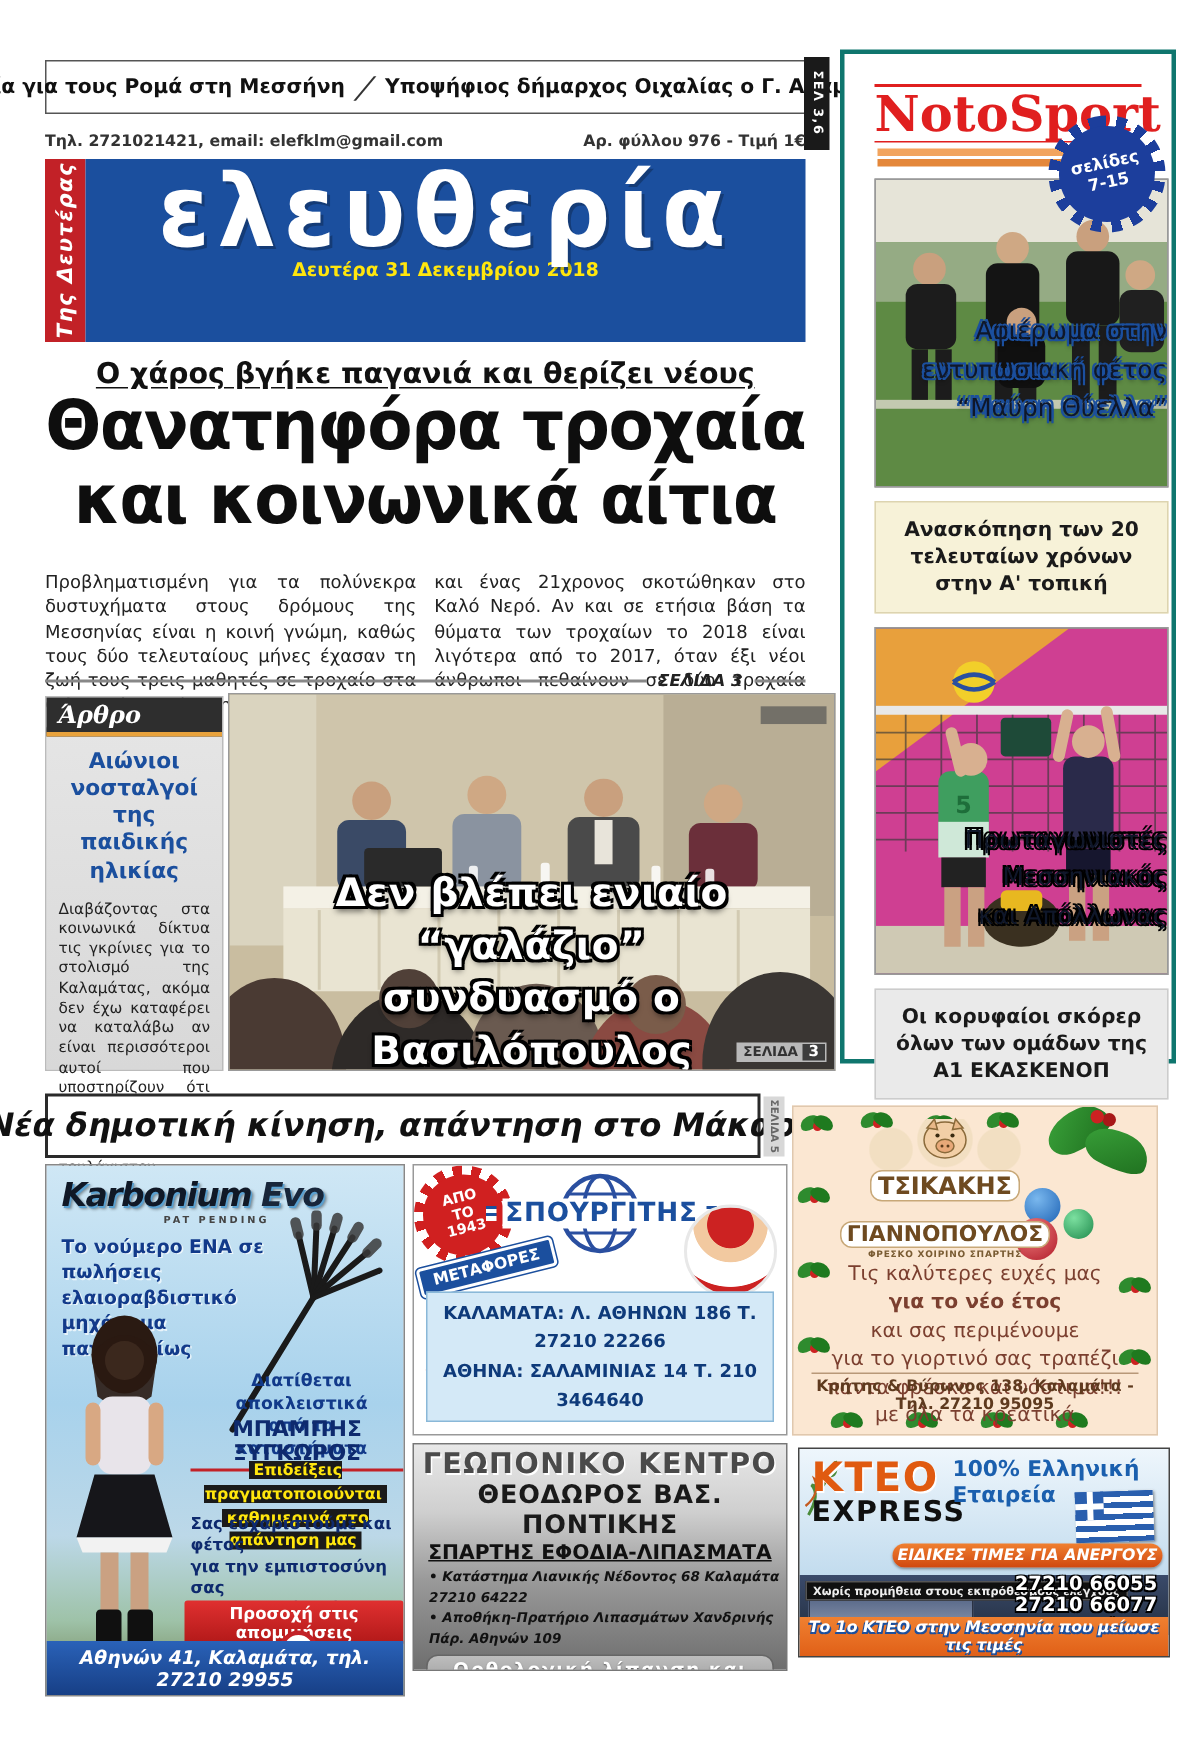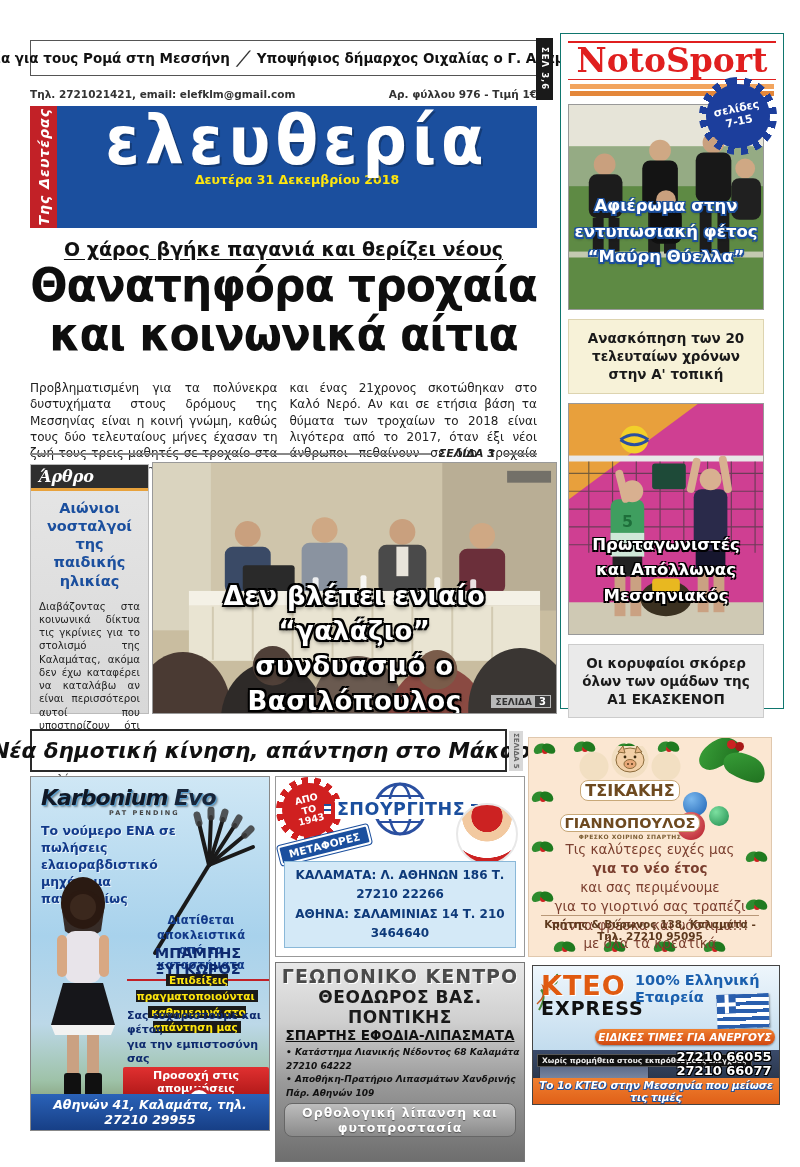--- a/index.html
+++ b/index.html
@@ -46,30 +46,30 @@
   .arthro-p{font-size:10.5px;font-weight:bold;font-style:italic;text-align:right;padding:2px 8px}
 
   
   .cphoto{left:152px;top:462px;width:405px;height:252px;border:1px solid #999;background:#c9bda0;overflow:hidden}
   .cphoto svg{display:block;width:100%;height:100%}
   .ccap{position:absolute;left:0;right:0;top:116px;text-align:center;color:#fff;font-weight:800;font-size:26px;line-height:1.35;letter-spacing:.5px;text-shadow:-2px -2px 0 #000,2px -2px 0 #000,-2px 2px 0 #000,2px 2px 0 #000,0 3px 4px rgba(0,0,0,.6)}
   .pbadge{position:absolute;right:5px;bottom:5px;background:#b9b9b9;color:#333;font-size:9px;font-weight:bold;display:flex;align-items:center;gap:3px;padding:1px 1px 1px 4px}
   .pbadge b{background:#3d3d3d;color:#fff;padding:0 4px;font-size:10px}
 
   
-  .rightcol{left:560px;top:33px;width:224px;height:676px;border:1px solid #0f766e;padding:7px;background:#fff}
+  .rightcol{left:560px;top:33px;width:224px;height:676px;border:3px solid #0f766e;padding:20px;background:#fff}
   .ns-title{font-family:"DejaVu Serif","Liberation Serif",serif;font-weight:bold;color:#e01f1f;font-size:33px;text-align:center;line-height:36px;border-top:2px solid #e01f1f;border-bottom:1px solid #e01f1f;margin-bottom:4px}
   .ns-stripe1{height:5px;background:#f2a45e;margin:0 2px}
   .ns-stripe2{height:5px;background:#e4873a;margin:2px 2px 8px}
   .starburst{left:706px;top:84px;width:64px;height:64px;z-index:5;transform:rotate(-12deg)}
   .starburst .spikes{position:absolute;inset:-7px;border-radius:50%;background:repeating-conic-gradient(#1c3e9c 0deg 11deg,rgba(0,0,0,0) 11deg 22deg)}
   .starburst .core{position:absolute;inset:0;border-radius:50%;background:#1c3e9c;color:#fff;display:flex;flex-direction:column;align-items:center;justify-content:center;font-weight:bold;font-size:11px;line-height:1.15}
   .sphoto{position:relative;width:196px;border:1px solid #999;overflow:hidden;background:#888}
   .sphoto svg{display:block;width:100%;height:100%}
-  .scap{position:absolute;left:0;right:0;text-align:center;color:#ffffff;font-weight:700;font-size:16.5px;line-height:1.55;text-shadow:-1.5px -1.5px 0 #1b4f9e,1.5px -1.5px 0 #1b4f9e,-1.5px 1.5px 0 #1b4f9e,1.5px 1.5px 0 #1b4f9e,0 2px 3px rgba(0,0,0,.5)}
+  .scap{position:absolute;left:0;right:0;text-align:right;color:#0f172a;font-weight:400;font-size:16.5px;line-height:1.55;text-shadow:-1.5px -1.5px 0 #1b4f9e,1.5px -1.5px 0 #1b4f9e,-1.5px 1.5px 0 #1b4f9e,1.5px 1.5px 0 #1b4f9e,0 2px 3px rgba(0,0,0,.5)}
   .scap.dark{text-shadow:-1.5px -1.5px 0 #000,1.5px -1.5px 0 #000,-1.5px 1.5px 0 #000,1.5px 1.5px 0 #000}
   .sbox{width:196px;margin-top:9px;padding:9px 8px;text-align:center;font-weight:bold;font-size:13.5px;line-height:1.35;color:#1a1a1a}
   .sbox.cream{background:#f7f2d8;border:1px solid #ddd4b0}
   .sbox.gray{background:#eaeaea;border:1px solid #ccc}
 
   
   .band{left:30px;top:729px;width:477px;height:43px;border:2px solid #2a2a2a;display:flex;align-items:center;justify-content:center;background:#fff}
   .band span{font-size:21.5px;font-weight:800;font-style:italic;color:#111;white-space:nowrap}
   .bandtag{left:509px;top:731px;width:14px;height:40px;background:#d8d8d8;display:flex;align-items:center;justify-content:center}
   .bandtag span{writing-mode:vertical-rl;font-size:7px;font-weight:bold;color:#666}
@@ -101,21 +101,21 @@
   .spou-ribbon{position:absolute;left:2px;top:58px;transform:rotate(-14deg);background:#1b4f9e;color:#fff;font-weight:800;font-size:10.5px;padding:2px 8px;border:2px solid #fff;box-shadow:0 0 0 1px #1b4f9e;border-radius:3px}
   .spou-globe{position:absolute;left:96px;top:4px;width:56px;height:56px}
   .spou-namerow{position:absolute;left:48px;top:22px;width:154px;display:flex;align-items:center;gap:4px}
   .wing{flex:1;height:10px;background:repeating-linear-gradient(#1b4f9e 0 2px,#fff 2px 5px)}
   .spou-name{background:#fff;color:#1b4f9e;font-weight:800;font-size:17.5px;letter-spacing:.5px;padding:0 2px;white-space:nowrap}
   .santa{position:absolute;right:6px;top:26px;width:62px;height:62px;border-radius:50%;overflow:hidden;border:2px solid #e8e8e8;background:radial-gradient(circle at 50% 20%,#cc2222 0 28%,#f2c9a0 29% 45%,#fff 46% 75%,#cc2222 76%)}
   .spou-wish{position:absolute;left:0;right:0;top:92px;text-align:center;color:#cc2222;font-family:"DejaVu Serif","Liberation Serif",serif;font-style:italic;font-weight:bold;font-size:16.5px;line-height:1.45}
   .spou-box{position:absolute;left:8px;right:8px;bottom:8px;background:#d4e9f7;border:1px solid #8ab8d8;text-align:center;color:#0e3a7a;font-weight:800;font-size:12px;line-height:1.6;padding:4px 0}
 
   
-  .ad-geo{left:275px;top:962px;width:250px;height:200px;border:1px solid #777;background:linear-gradient(180deg,#e8e8e8,#cfcfcf 30%,#9a9a9a 60%,#6e6e6e 100%);overflow:hidden;text-align:center}
+  .ad-geo{left:275px;top:962px;width:250px;height:152px;border:1px solid #777;background:linear-gradient(180deg,#e8e8e8,#cfcfcf 30%,#9a9a9a 60%,#6e6e6e 100%);overflow:hidden;text-align:center}
   .geo-t1{font-weight:800;font-size:19px;color:#4a4a4a;letter-spacing:1px;text-shadow:1px 1px 0 #fff;margin-top:2px}
   .geo-t2{font-weight:700;font-size:17px;color:#1a1a1a;letter-spacing:.5px}
   .geo-t3{font-weight:800;font-size:13.5px;color:#111;text-decoration:underline;margin-bottom:3px}
   .geo-b{font-size:9px;font-weight:bold;font-style:italic;color:#111;text-align:left;padding-left:10px;line-height:1.5}
   .geo-bar{margin:3px 8px;background:linear-gradient(#bdbdbd,#8a8a8a);border:1px solid #666;border-radius:8px;color:#fff;font-weight:bold;font-size:12.5px;letter-spacing:1px;padding:1px 0;text-shadow:0 1px 1px #555}
 
   
   .ad-tsik{left:528px;top:737px;width:244px;height:220px;background:#fbe7d2;border:1px solid #e0c8ae;overflow:hidden}
   .holly{position:absolute;width:24px;height:14px}
   .holly::before,.holly::after{content:"";position:absolute;width:14px;height:9px;background:#2e8b2e;border-radius:50% 50% 50% 50%/60% 60% 40% 40%;transform:rotate(-30deg);top:2px}
@@ -349,22 +349,22 @@
         <rect x="130" y="166" width="11" height="44" fill="#caa182"></rect>
           <rect x="146" y="166" width="11" height="44" fill="#caa182"></rect>
       </g>
       <circle cx="66" cy="36" r="14" fill="#f2cf2a"></circle>
       <path d="M52 36 q14 -10 28 0 M52 36 q14 10 28 0" stroke="#2a4fa0" stroke-width="3" fill="none"></path>
       <ellipse cx="98" cy="196" rx="26" ry="18" fill="#3a3020"></ellipse>
       <rect x="84" y="176" width="28" height="14" rx="4" fill="#e8b820"></rect>
     </svg>
     <div class="scap dark" style="top:128px">
       <div>Πρωταγωνιστές</div>
+      <div>Μεσσηνιακός</div>
       <div>και Απόλλωνας</div>
-      <div>Μεσσηνιακός</div>
     </div>
   </div>
 
   <div class="sbox gray">Οι κορυφαίοι σκόρερ όλων των ομάδων της Α1 ΕΚΑΣΚΕΝΟΠ</div>
 </div>
 
 <div class="abs starburst">
   <div class="spikes"></div>
   <div class="core">
     <span>σελίδες</span>

